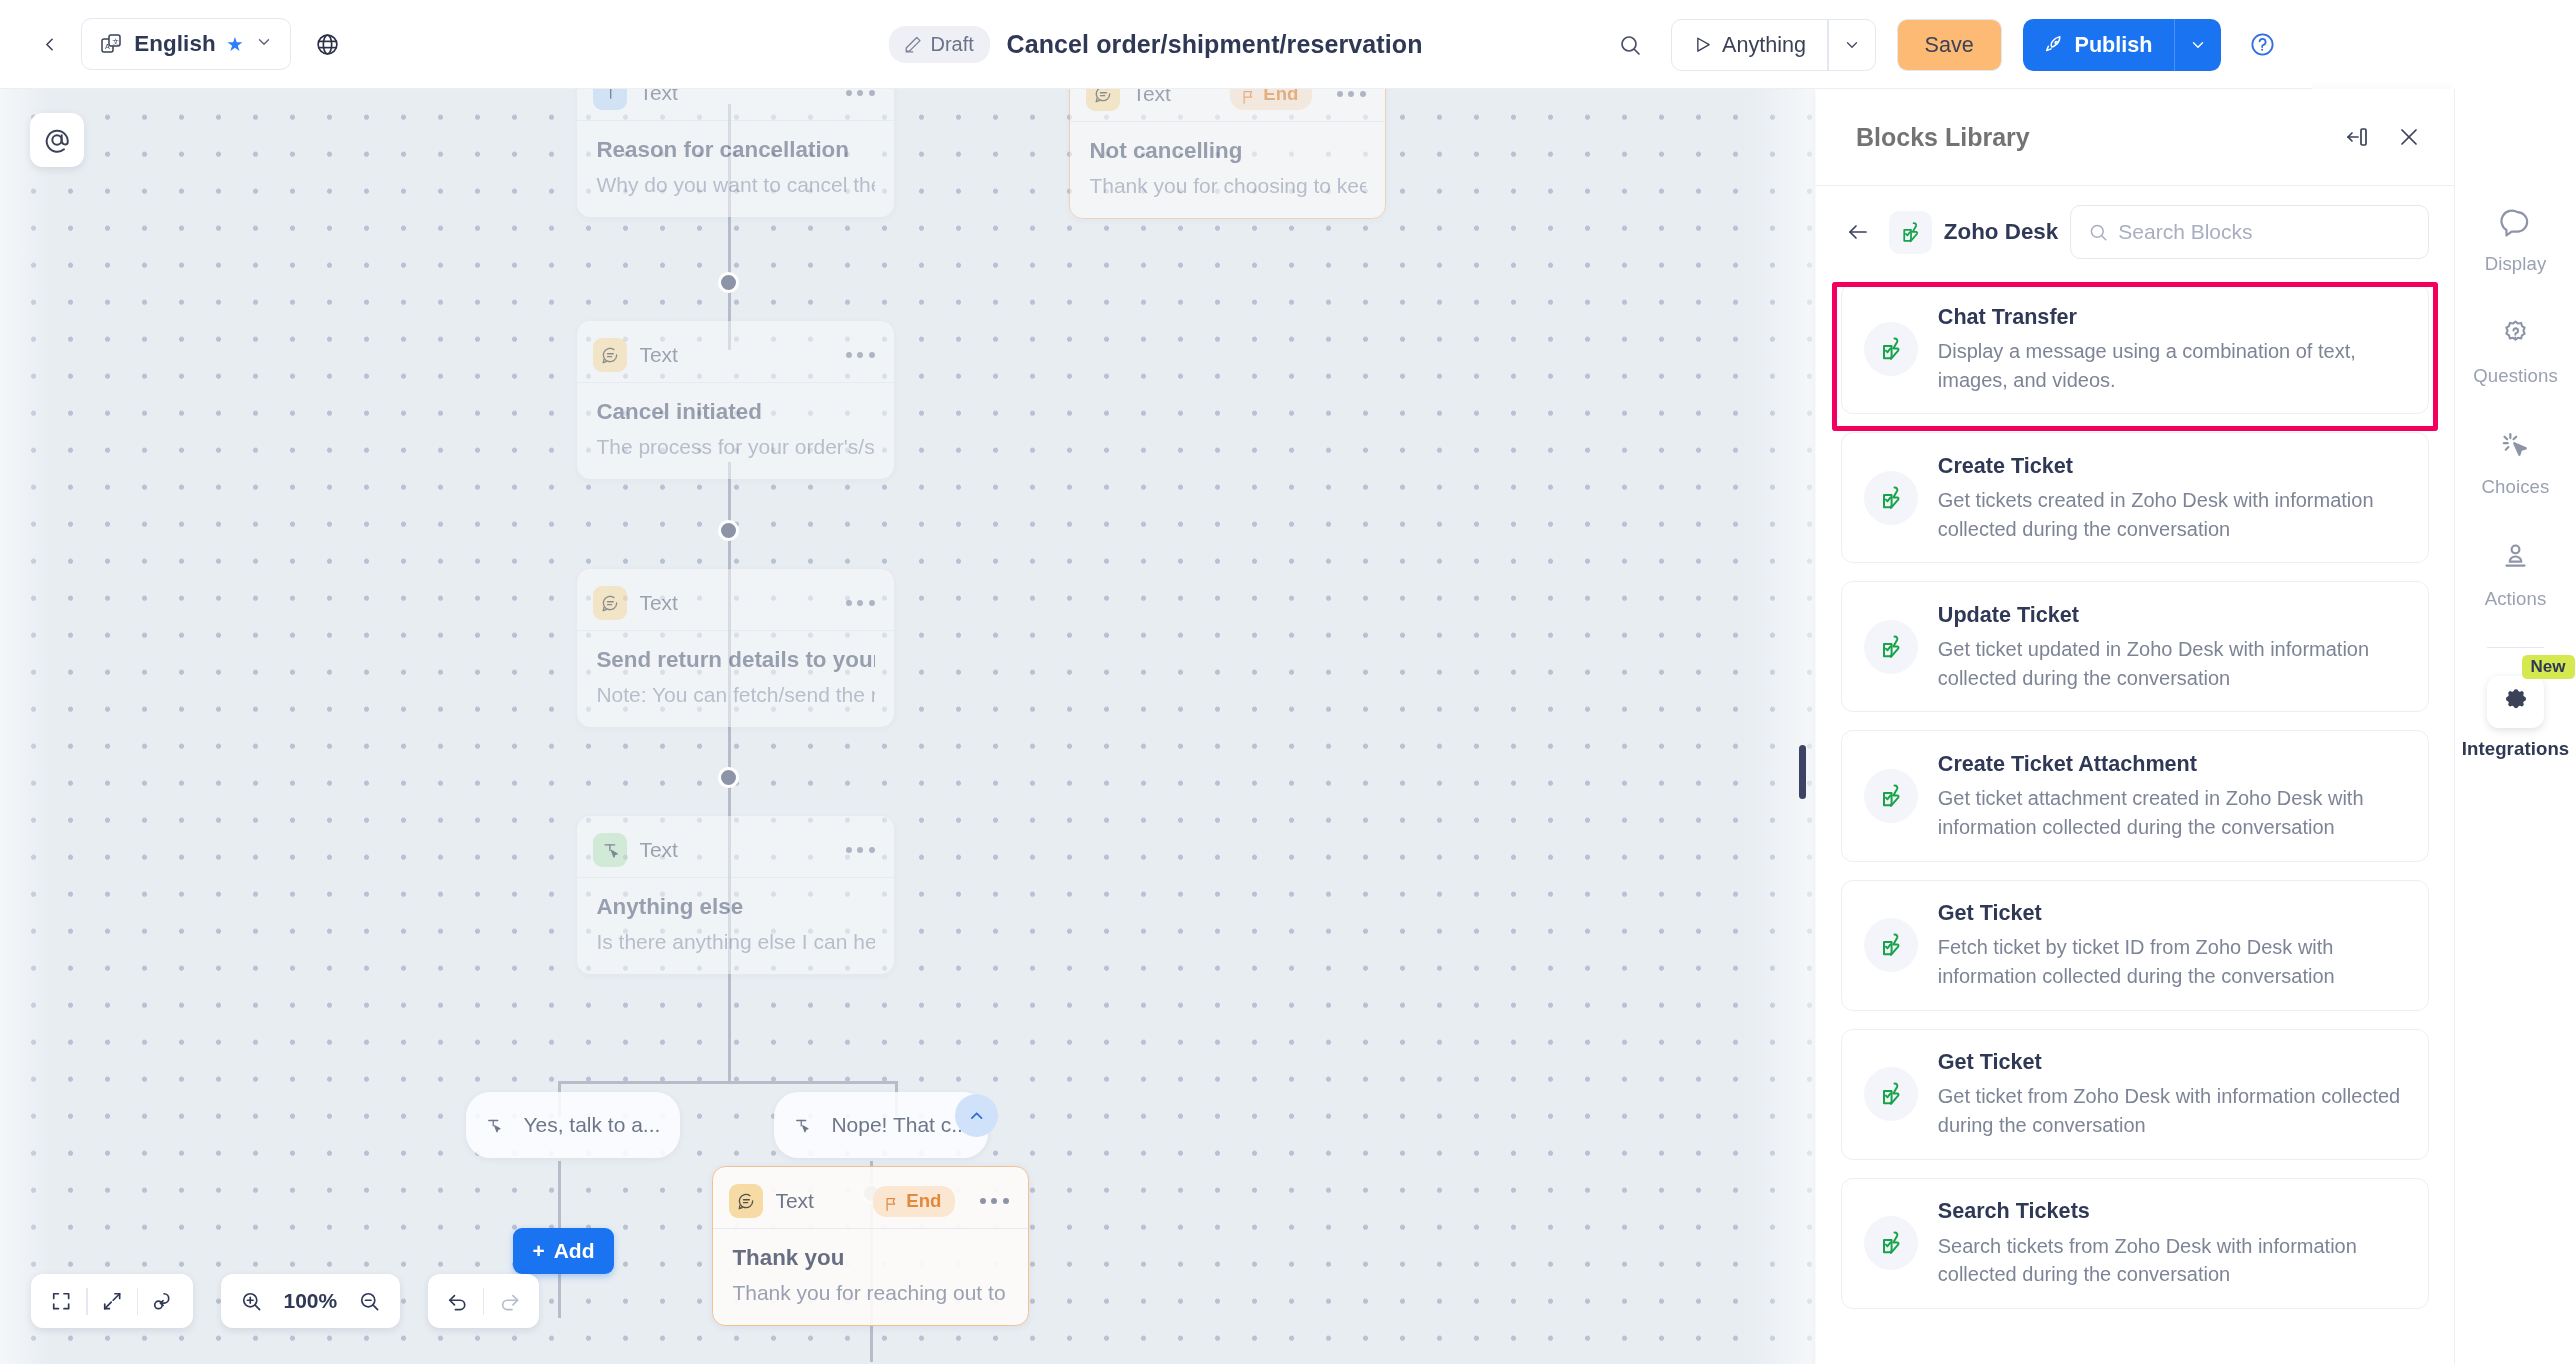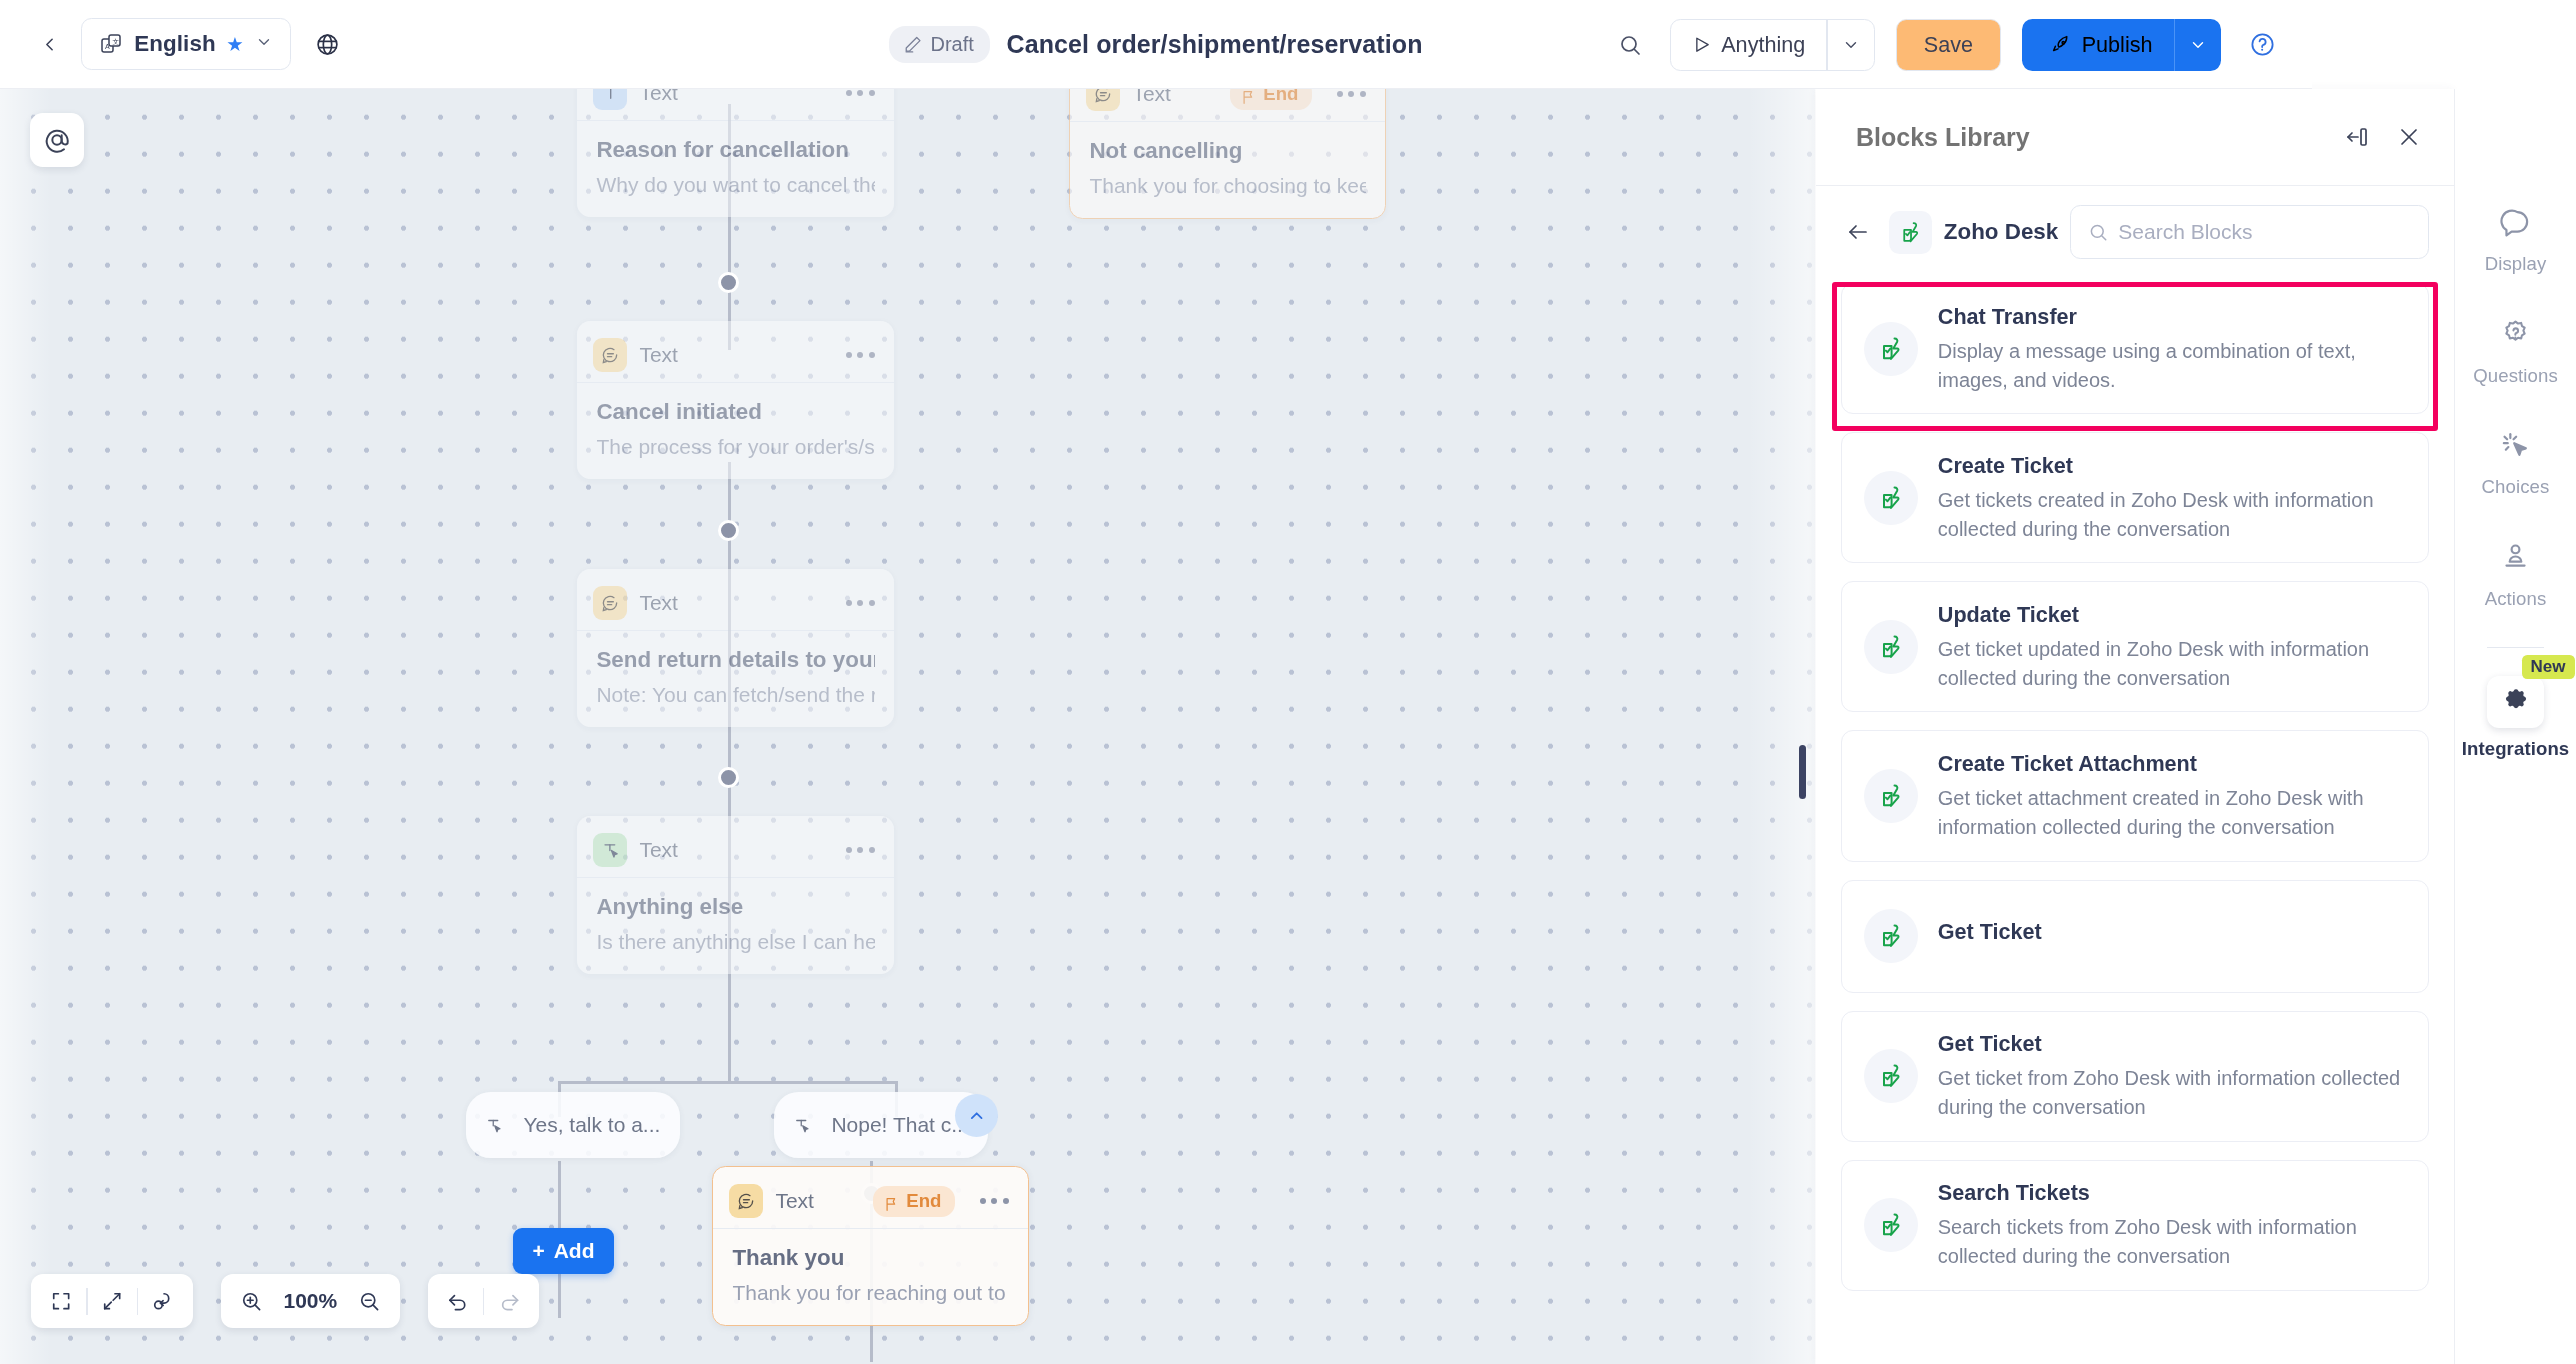--- a/index.html
+++ b/index.html
@@ -74,21 +74,21 @@
   .split-btn .caret {
     width: 46px; display: flex; align-items: center; justify-content: center;
     cursor: pointer; color: #4a5066; font-size: 18px;
   }
   .plain-btn {
     height: 52px; padding: 0 27px; border: 1.5px solid #e2e7f0; border-radius: 10.4px;
     background: #fdba74; color: #3c4156; font-size: 21.6px; font-weight: 400;
     display: flex; align-items: center; cursor: pointer;
   }
   .split-btn.primary { border: none; background: #1a73f0; }
-  .split-btn.primary .main { color: #000000; font-weight: 400; margin-left: 8px; }
+  .split-btn.primary .main { color: #ffffff; font-weight: 700; }
   .split-btn.primary .divider { background: #4a93f7; }
   .split-btn.primary .caret { color: #fff; }
   .help-btn { width: 40px; height: 40px; display:flex; align-items:center; justify-content:center; color:#2f6fe0; cursor:pointer;}
 
   
   .canvas {
     position: absolute; left: 0; top: 89px; width: 1815px; height: 1276px;
     background-color: #e8edf2;
     background-image: radial-gradient(#b9c2d4 2.4px, transparent 2.5px);
     background-size: 37px 37px;
@@ -758,20 +758,21 @@
     <div class="block-card">
       <div class="block-icon">
         <svg width="28" height="28" viewBox="0 0 24 24" fill="none" stroke="#17a34a" stroke-width="1.7" stroke-linecap="round" stroke-linejoin="round">
             <path d="M15 3c2 0 3 1.4 2.2 3L14 11.5h3.2c1.2 0 1.6 1 .9 1.9L12 20.5"></path>
             <path d="M6 9.5h6.5V18c0 1.2-.8 2-2 2H6z"></path>
             <polyline points="7.6 13.4 9 14.8 11.4 11.6"></polyline>
           </svg>
       </div>
       <div class="block-text">
         <div class="block-title">Get Ticket</div>
+        <div class="block-desc">Fetch ticket by ticket ID from Zoho Desk with information collected during the conversation</div>
       </div>
     </div>
 
     <div class="block-card">
       <div class="block-icon">
         <svg width="28" height="28" viewBox="0 0 24 24" fill="none" stroke="#17a34a" stroke-width="1.7" stroke-linecap="round" stroke-linejoin="round">
             <path d="M15 3c2 0 3 1.4 2.2 3L14 11.5h3.2c1.2 0 1.6 1 .9 1.9L12 20.5"></path>
             <path d="M6 9.5h6.5V18c0 1.2-.8 2-2 2H6z"></path>
             <polyline points="7.6 13.4 9 14.8 11.4 11.6"></polyline>
           </svg>

